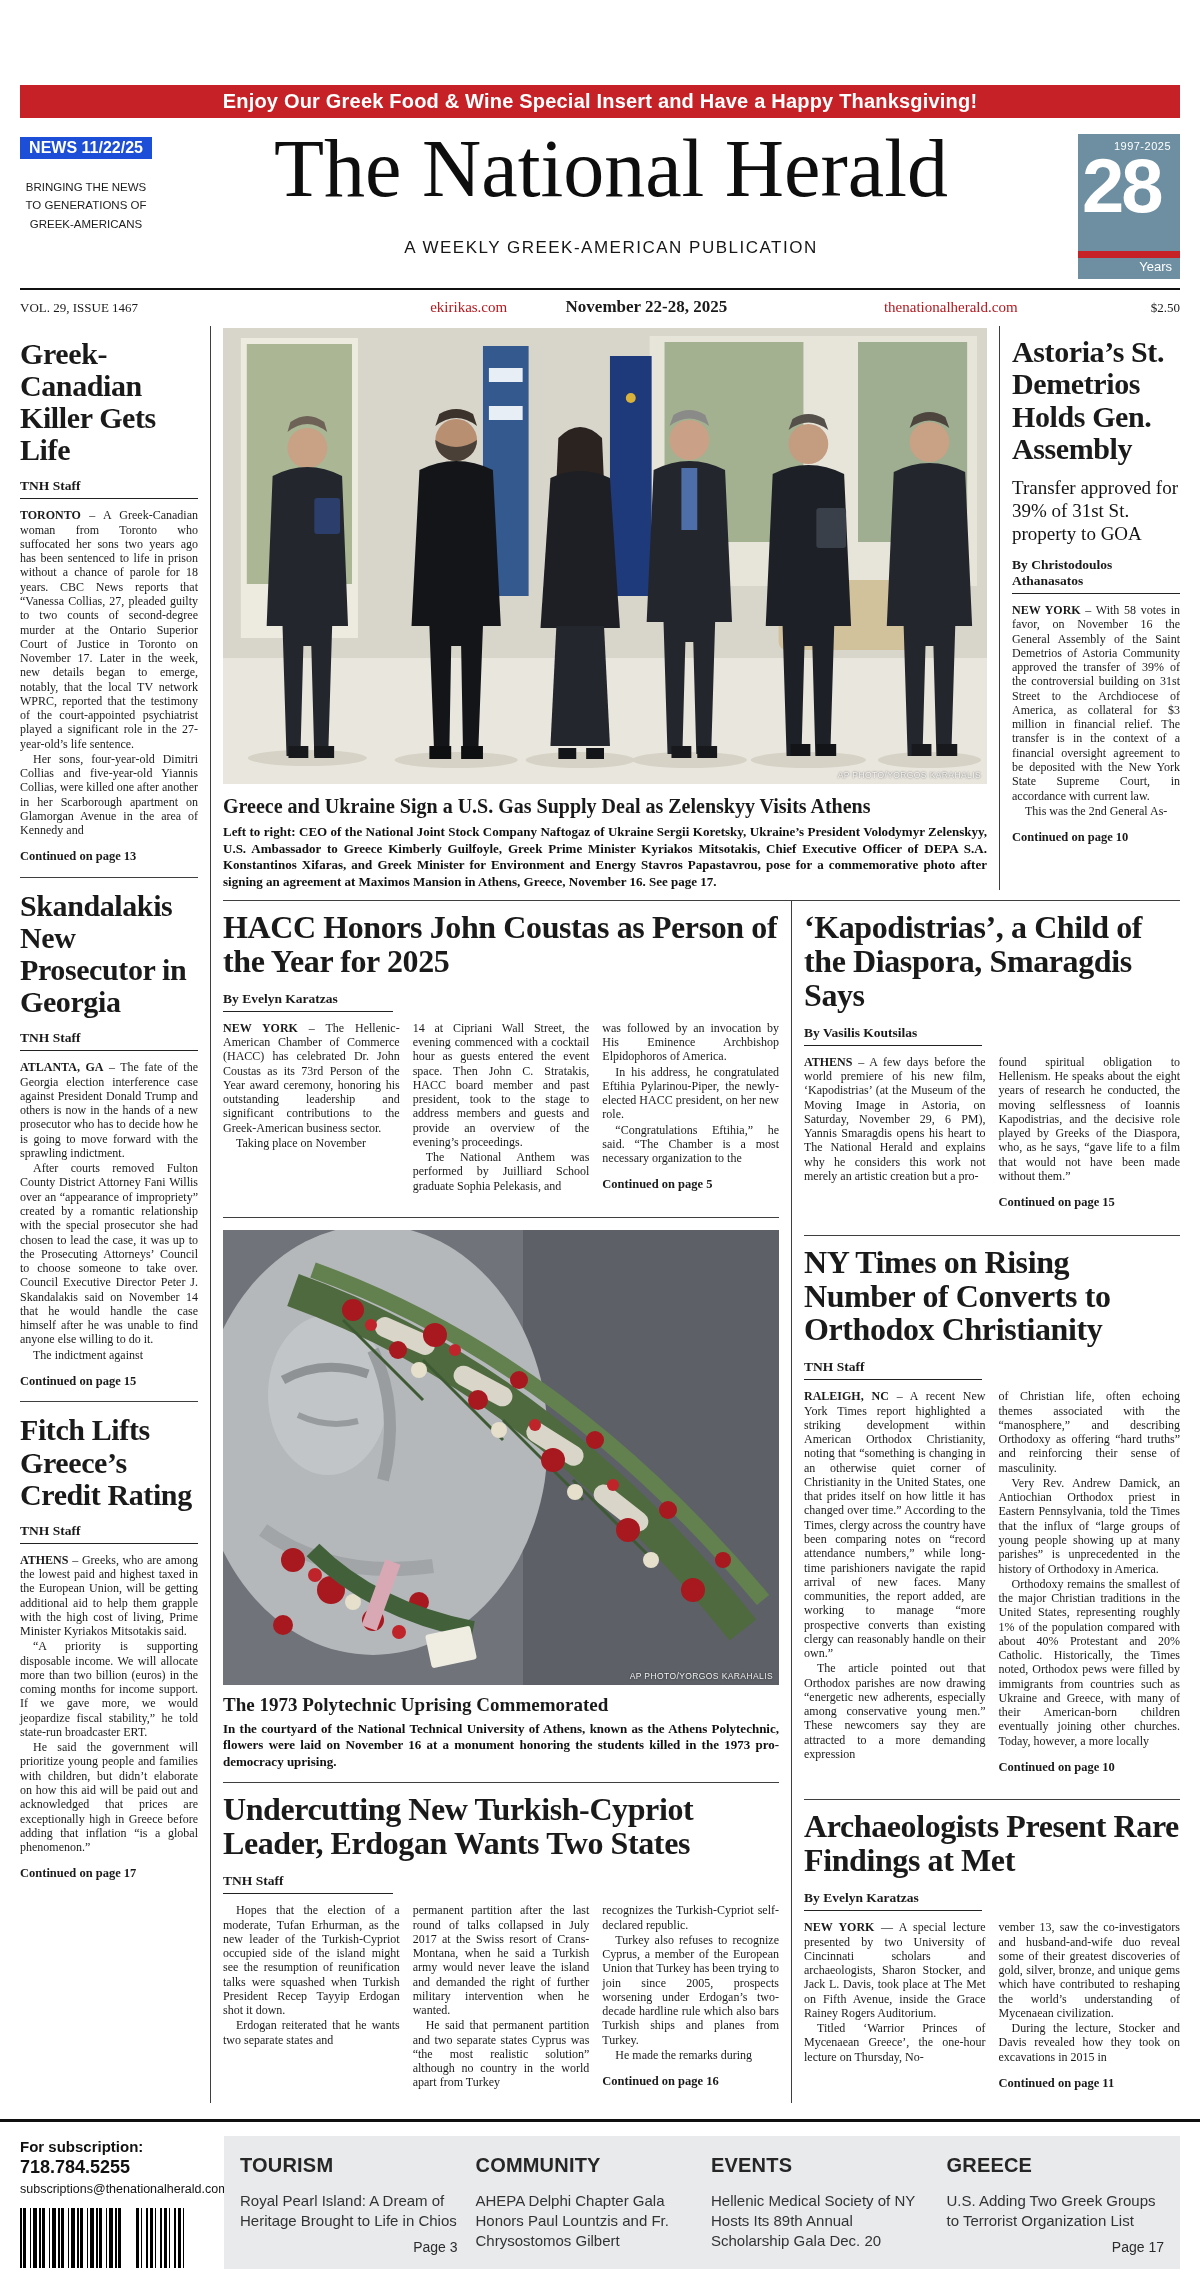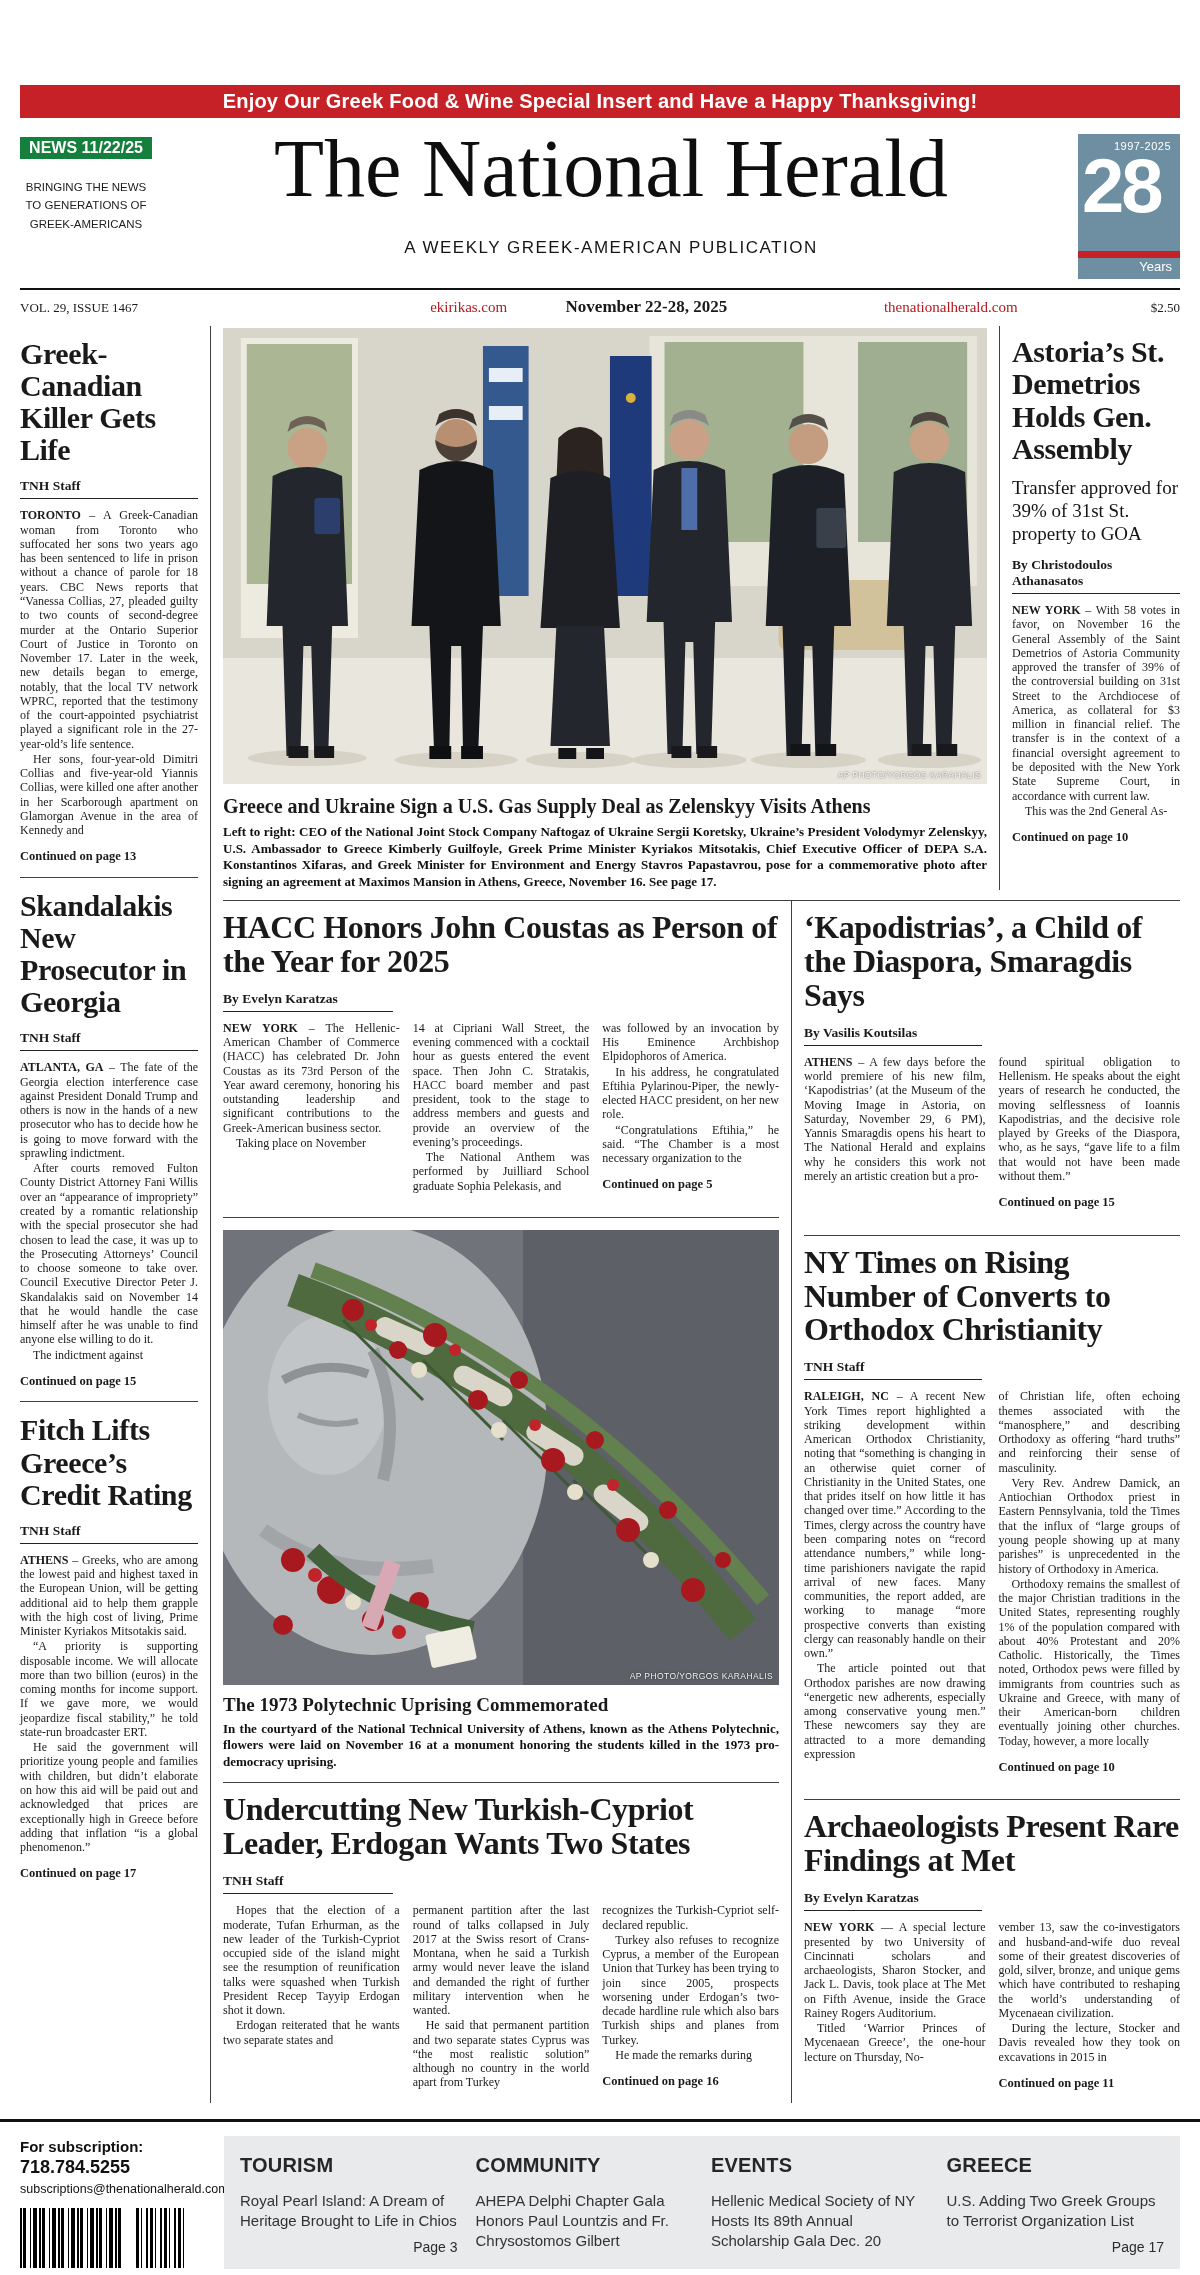--- a/index.html
+++ b/index.html
@@ -4,21 +4,21 @@
 <style>
   html,body{margin:0;padding:0;}
   body{width:1200px;height:2275px;background:#fff;color:#1a1a1a;
        font-family:"Liberation Serif",serif;overflow:hidden;position:relative;}
   .page{padding:0 20px;}
   
   .banner{margin-top:85px;height:33px;background:#c52127;color:#fff;text-align:center;
           font-family:"Liberation Sans",sans-serif;font-weight:700;font-size:20px;line-height:33px;letter-spacing:.2px;}
   
   .header{position:relative;height:150px;margin-top:16px;}
-  .news-box{position:absolute;left:0;top:3px;width:132px;background:#15803d;color:#fff;
+  .news-box{position:absolute;left:0;top:3px;width:132px;background:#1d4ed8;color:#fff;
             font-family:"Liberation Sans",sans-serif;font-weight:700;font-size:16px;text-align:center;padding:2px 0;}
   .tagline{position:absolute;left:0;top:44px;width:132px;text-align:center;
            font-family:"Liberation Sans",sans-serif;font-size:11.5px;line-height:1.6;color:#1d1d1d;}
   .masthead{position:absolute;left:140px;right:118px;top:-12px;text-align:center;
             font-size:82px;font-weight:400;white-space:nowrap;letter-spacing:0;color:#0e0e0e;}
   .subtitle{position:absolute;left:140px;right:118px;top:104px;text-align:center;
             font-family:"Liberation Sans",sans-serif;font-size:17px;letter-spacing:1.5px;color:#161616;}
   .badge{position:absolute;right:0;top:0;width:102px;height:145px;background:#6d8fa1;color:#fff;
          font-family:"Liberation Sans",sans-serif;}
   .badge-range{position:absolute;top:6px;right:9px;font-size:11px;letter-spacing:.5px;}

